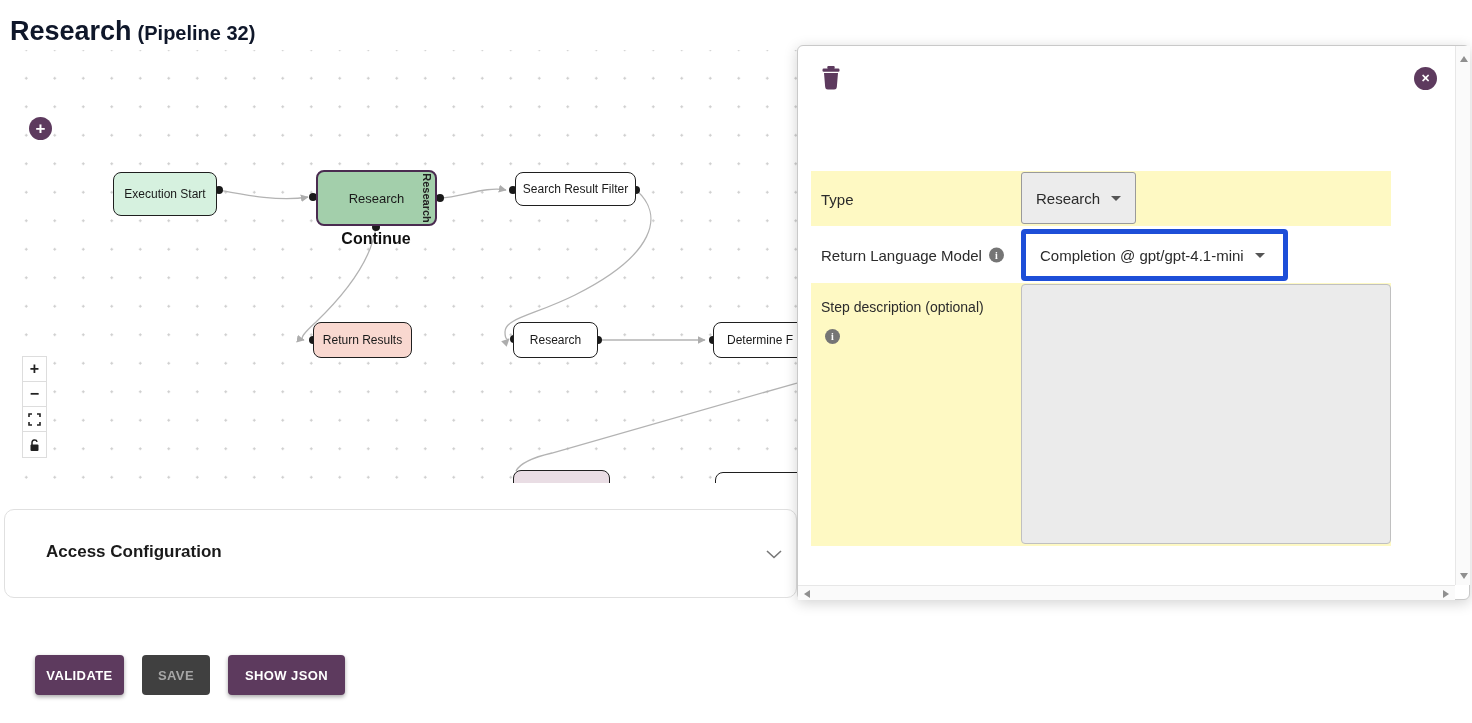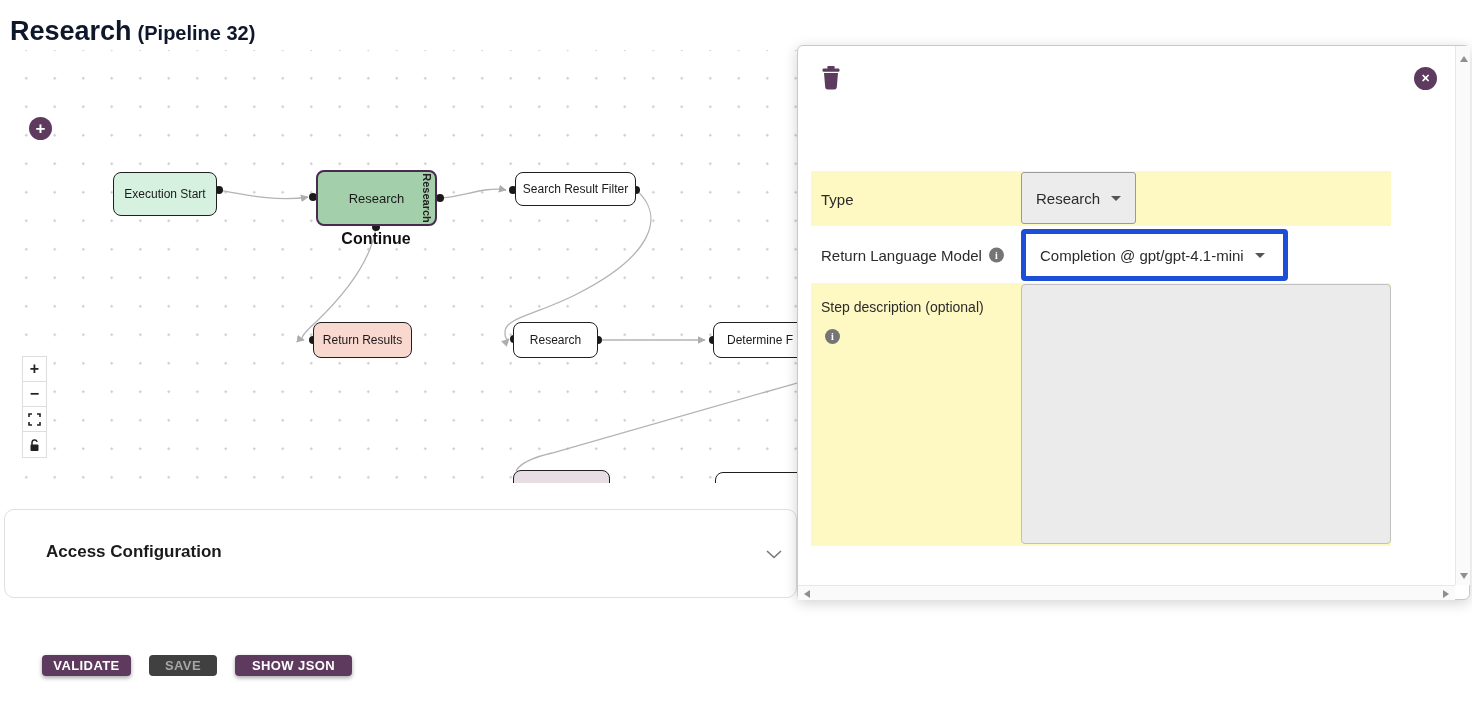--- a/index.html
+++ b/index.html
@@ -36,23 +36,23 @@
     border-bottom:1px solid #ddd; color:#222; font-size:16px; font-weight:600; cursor:pointer; background:#fff; }
   .zc-btn:last-child { border-bottom:none; }
 
   
   #access-card { left:4px; top:509px; width:793px; height:89px; background:#fff;
     border:1px solid #e0e0e0; border-radius:10px; }
   #access-card h2 { position:absolute; left:41px; top:32px; font-size:17px; color:#1a1a1a; }
   #access-chevron { position:absolute; right:14px; top:40px; }
 
   
-  .action-btn { top:655px; height:21px; border:none; border-radius:4px; font-family:"Liberation Sans",sans-serif;
+  .action-btn { top:655px; height:40px; border:none; border-radius:4px; font-family:"Liberation Sans",sans-serif;
     font-size:13px; font-weight:700; letter-spacing:.4px; cursor:pointer;
-    background:#5d3a5e; color:#fff; box-shadow:0 2px 4px rgba(0,0,0,.35);margin-left:7px; }
+    background:#5d3a5e; color:#fff; box-shadow:0 2px 4px rgba(0,0,0,.35); }
   #btn-validate { left:35px; width:89px; }
   #btn-save { left:142px; width:68px; background:#404040; color:#a6a6a6; box-shadow:none; cursor:default; }
   #btn-showjson { left:228px; width:117px; }
 
   
   #panel { left:797px; top:45px; width:673px; height:555px; background:#fff;
     border:1px solid #c9c9c9; border-radius:6px; box-shadow:0 3px 14px rgba(0,0,0,.18); }
   #trash-btn { left:23px; top:20px; width:20px; height:24px; cursor:pointer; }
   #close-btn { left:616px; top:21px; width:23px; height:23px; border-radius:50%; background:#5d3a5e;
     color:#fff; display:flex; align-items:center; justify-content:center; font-size:11px; font-weight:700; cursor:pointer; }

